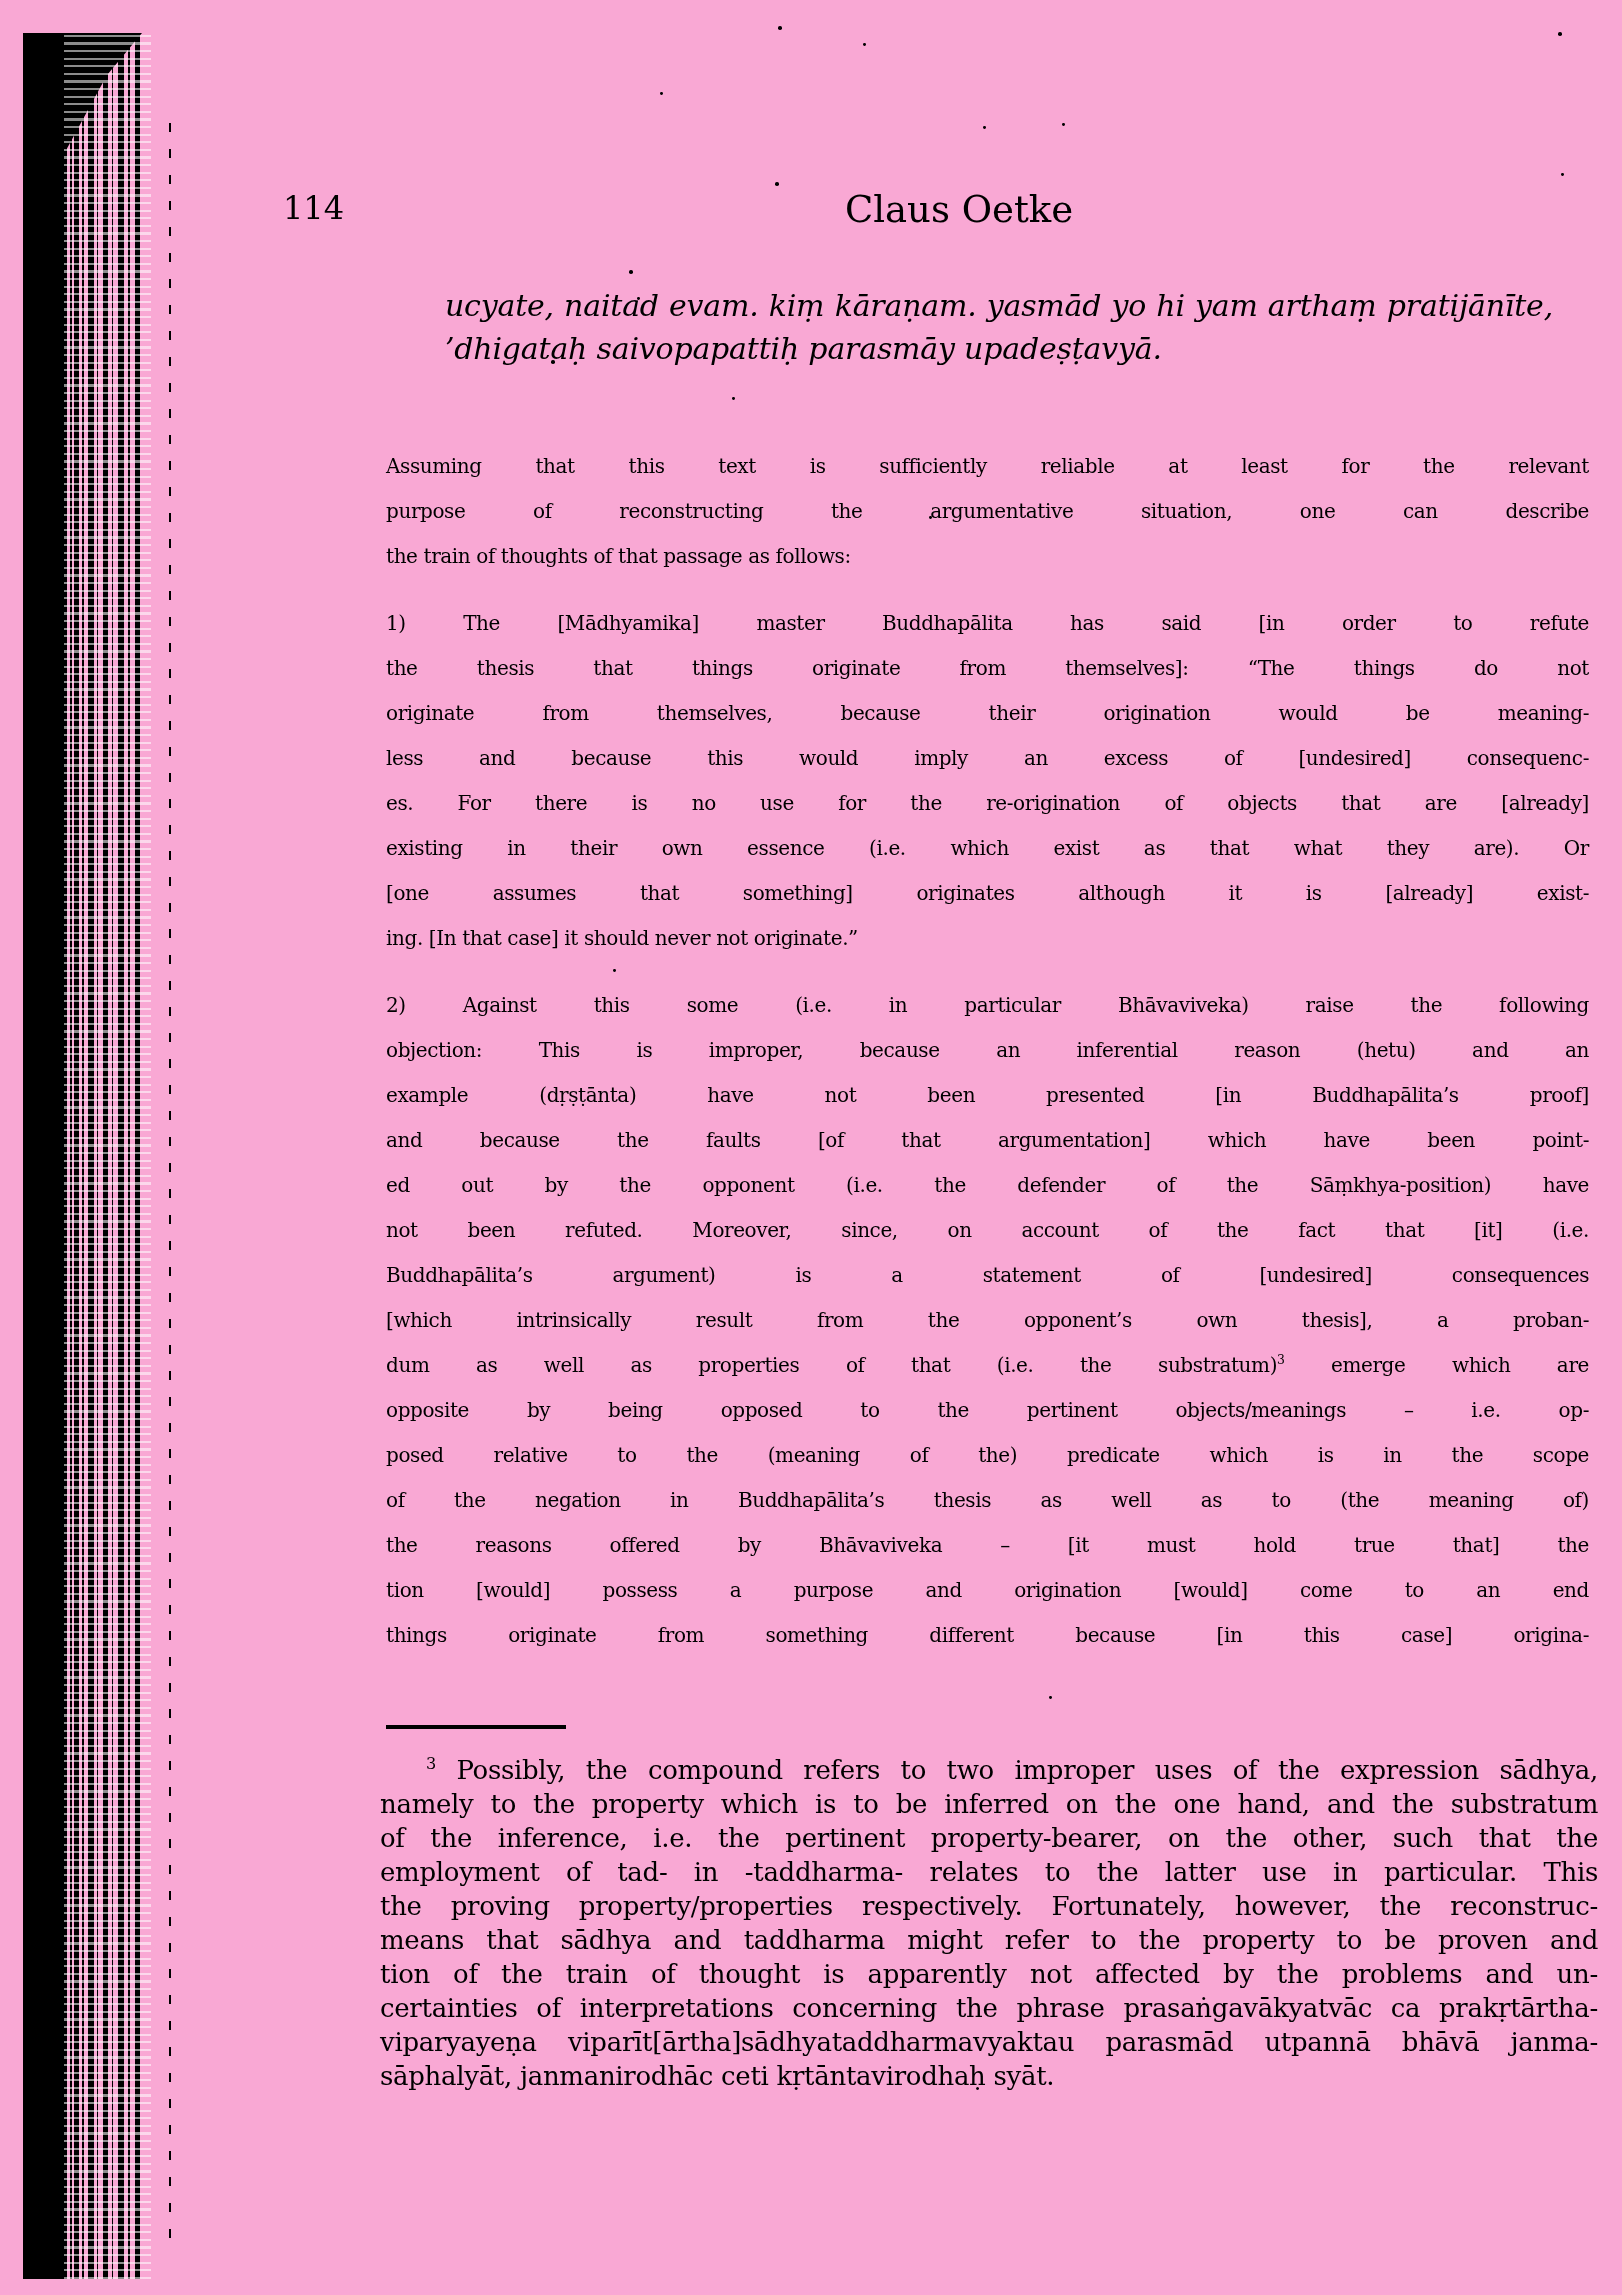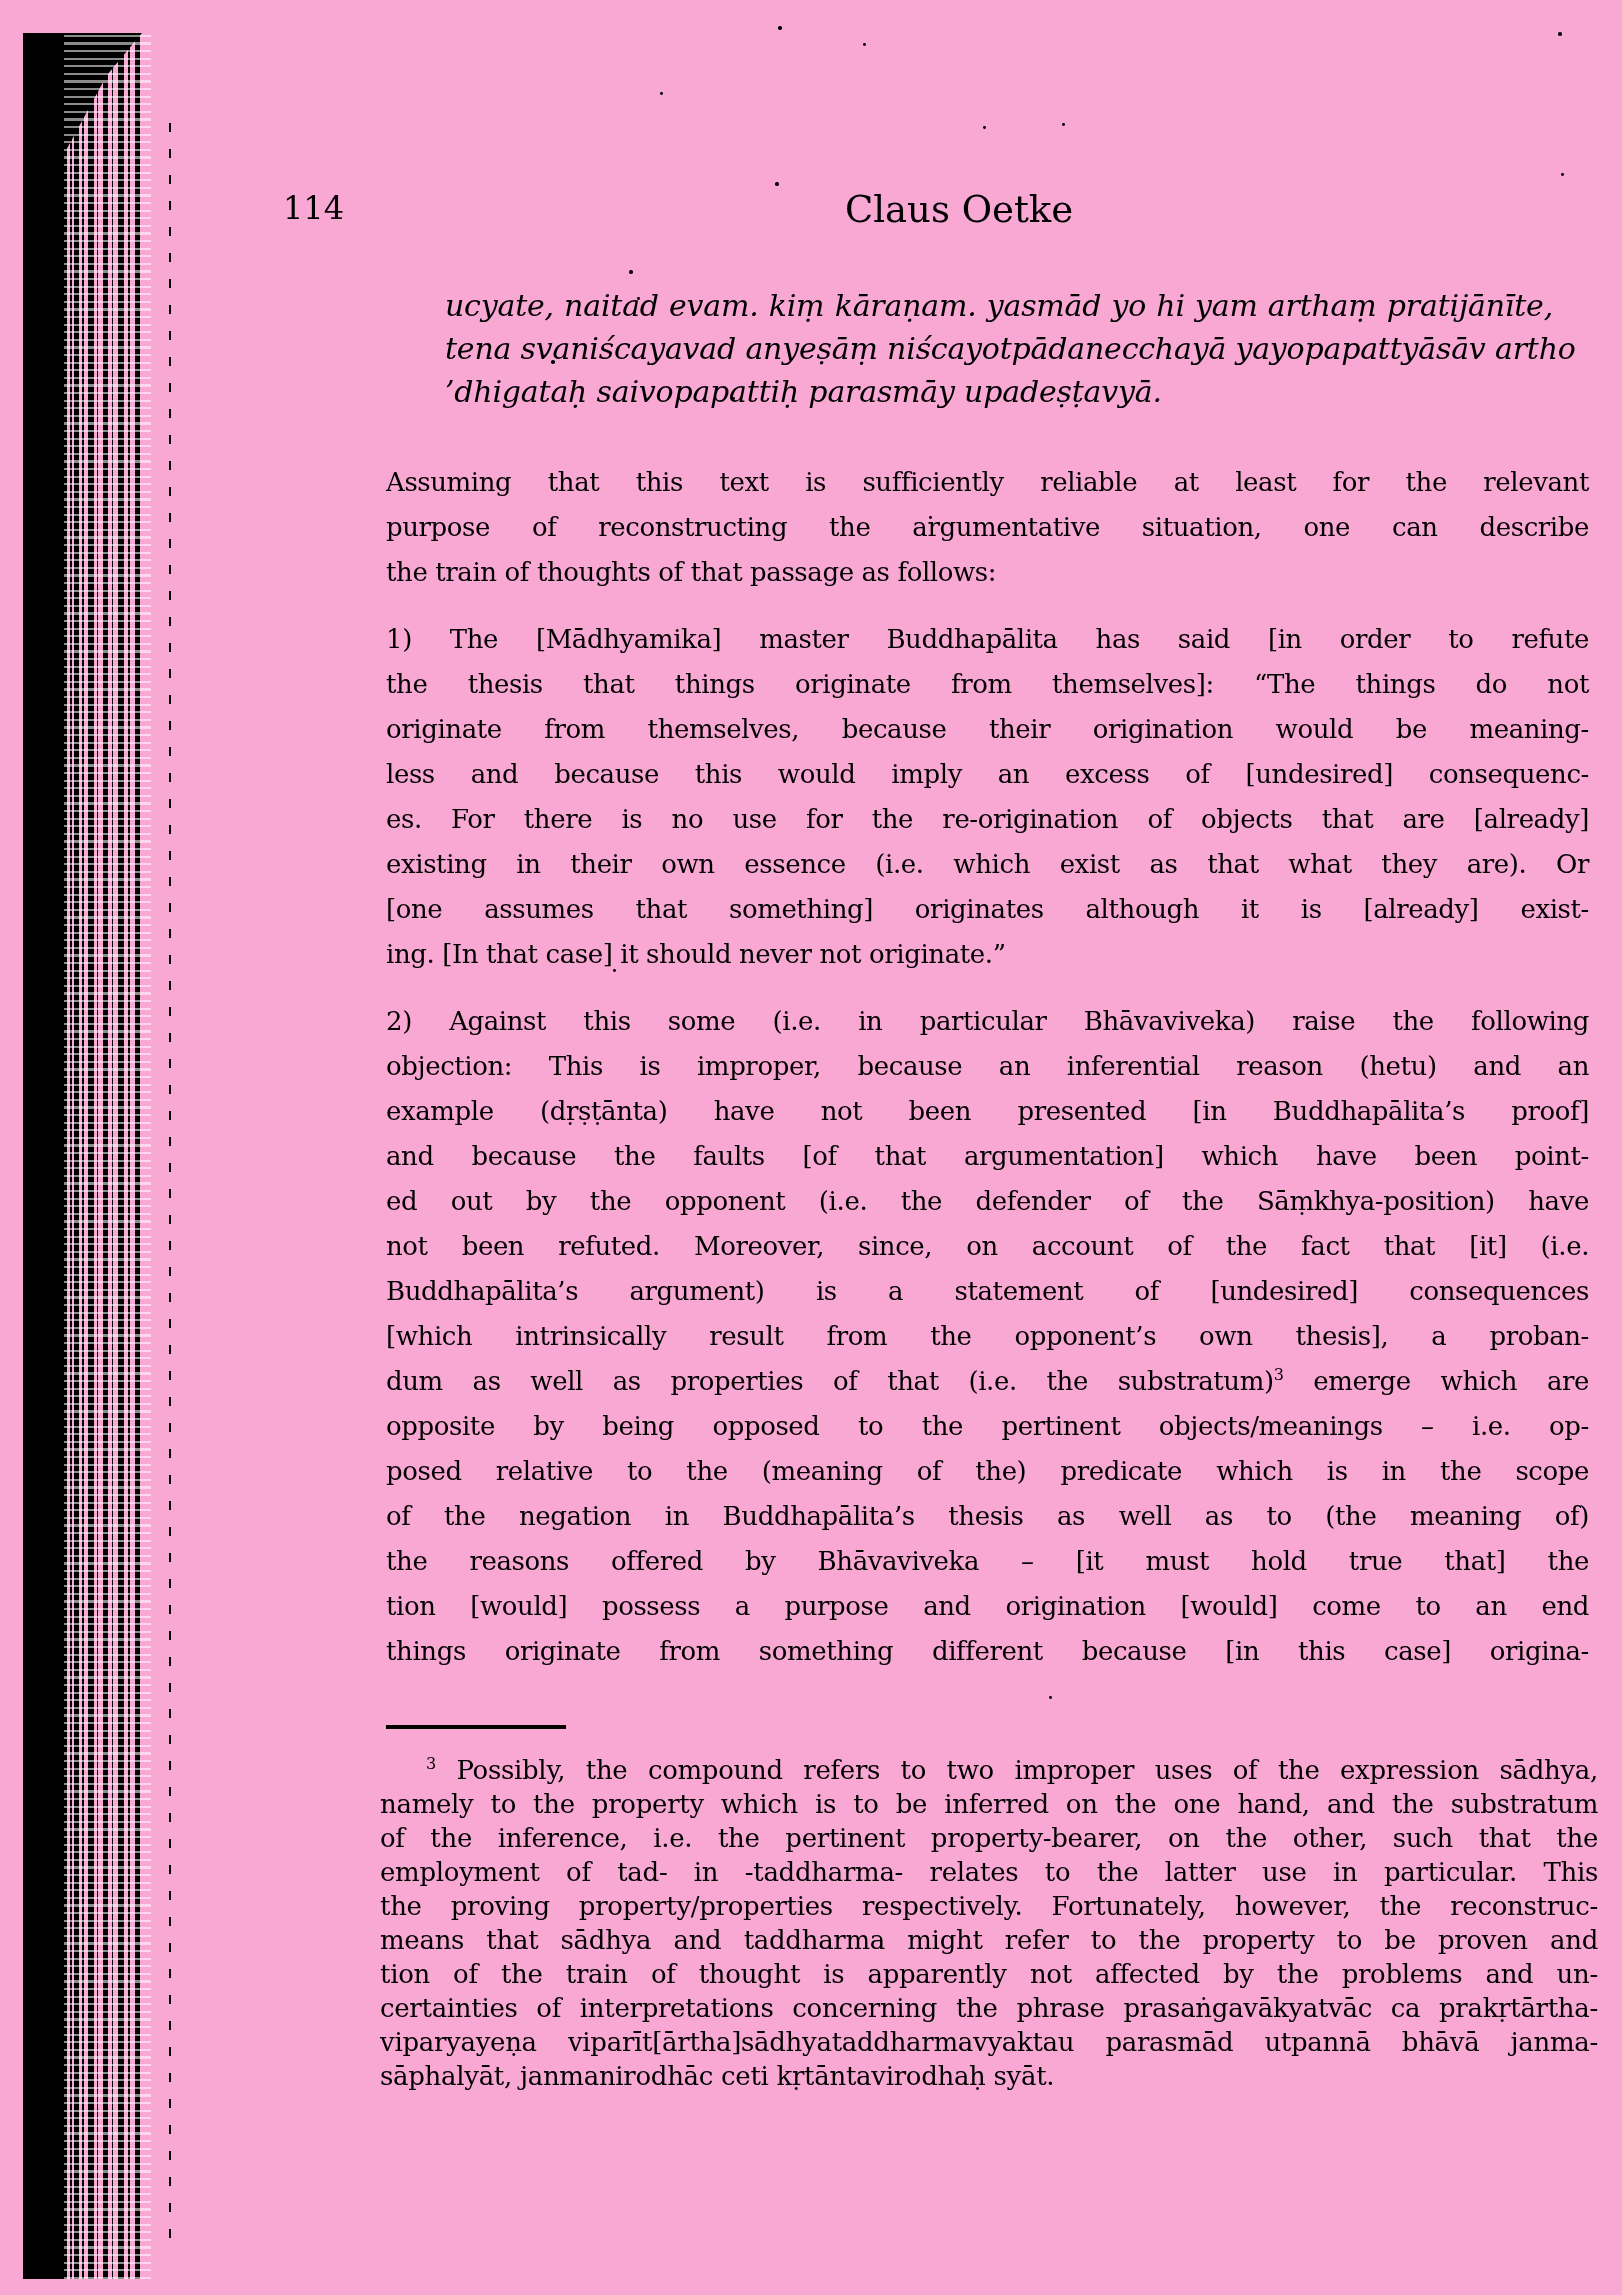--- a/index.html
+++ b/index.html
@@ -40,22 +40,22 @@
   .page-number{position:absolute;left:283px;top:191px;font-size:32px;line-height:35px;}
   .running-head{position:absolute;left:333px;right:38px;top:193px;text-align:center;font-size:37px;line-height:33px;}
   
   .tline{text-align:justify;text-align-last:justify;white-space:nowrap;}
   .tline.last-left{text-align-last:left;}
   .tline.indent-first{text-indent:46px;}
   .it{}
   sup{font-size:0.62em;vertical-align:super;line-height:0;}
   .quote{position:absolute;left:445px;width:1108px;top:284px;
      font-style:italic;font-size:30px;line-height:43px;letter-spacing:-0.2px;}
-  .main{position:absolute;left:386px;width:1203px;top:460px;
-     font-size:26px;line-height:45px;letter-spacing:-0.4px;}
+  .main{position:absolute;left:386px;width:1203px;top:444px;
+     font-size:20px;line-height:45px;letter-spacing:-0.4px;}
   .para{margin:0;}
   .para + .para{margin-top:22px;}
   .fnrule{position:absolute;left:386px;top:1725px;width:180px;height:4.2px;background:#000;}
   .fn{position:absolute;left:380px;width:1218px;top:1753px;
      font-size:26px;line-height:34px;letter-spacing:-0.3px;}
 </style>
 </head>
 <body>
 
 <div id="page">
@@ -81,21 +81,20 @@
   <div class="speck" style="left:1558px;top:32px;width:3.5px;height:3.5px"></div>
   <div class="speck" style="left:1561px;top:173px;width:2.8px;height:2.8px"></div>
   <div class="speck" style="left:613px;top:969px;width:2.8px;height:2.8px"></div>
   <div class="speck" style="left:1049px;top:1696px;width:2.8px;height:2.8px"></div>
 
   <div class="page-number">114</div>
   <div class="running-head">Claus Oetke</div>
 
   <div class="quote">
       <div class="tline"><span>ucyate, naitad evam. kiṃ kāraṇam. yasmād yo hi yam arthaṃ pratijānīte,</span></div>
-      <div class="tline"><span>tena svaniścayavad anyeṣāṃ niścayotpādanecchayā yayopapattyāsāv artho</span></div>
       <div class="tline last-left"><span>’dhigataḥ saivopapattiḥ parasmāy upadeṣṭavyā.</span></div>
     </div>
 
   <div class="main">
     <div class="para">
         <div class="tline"><span>Assuming that this text is sufficiently reliable at least for the relevant</span></div>
         <div class="tline"><span>purpose of reconstructing the argumentative situation, one can describe</span></div>
         <div class="tline last-left"><span>the train of thoughts of that passage as follows:</span></div>
       </div>
     <div class="para">

